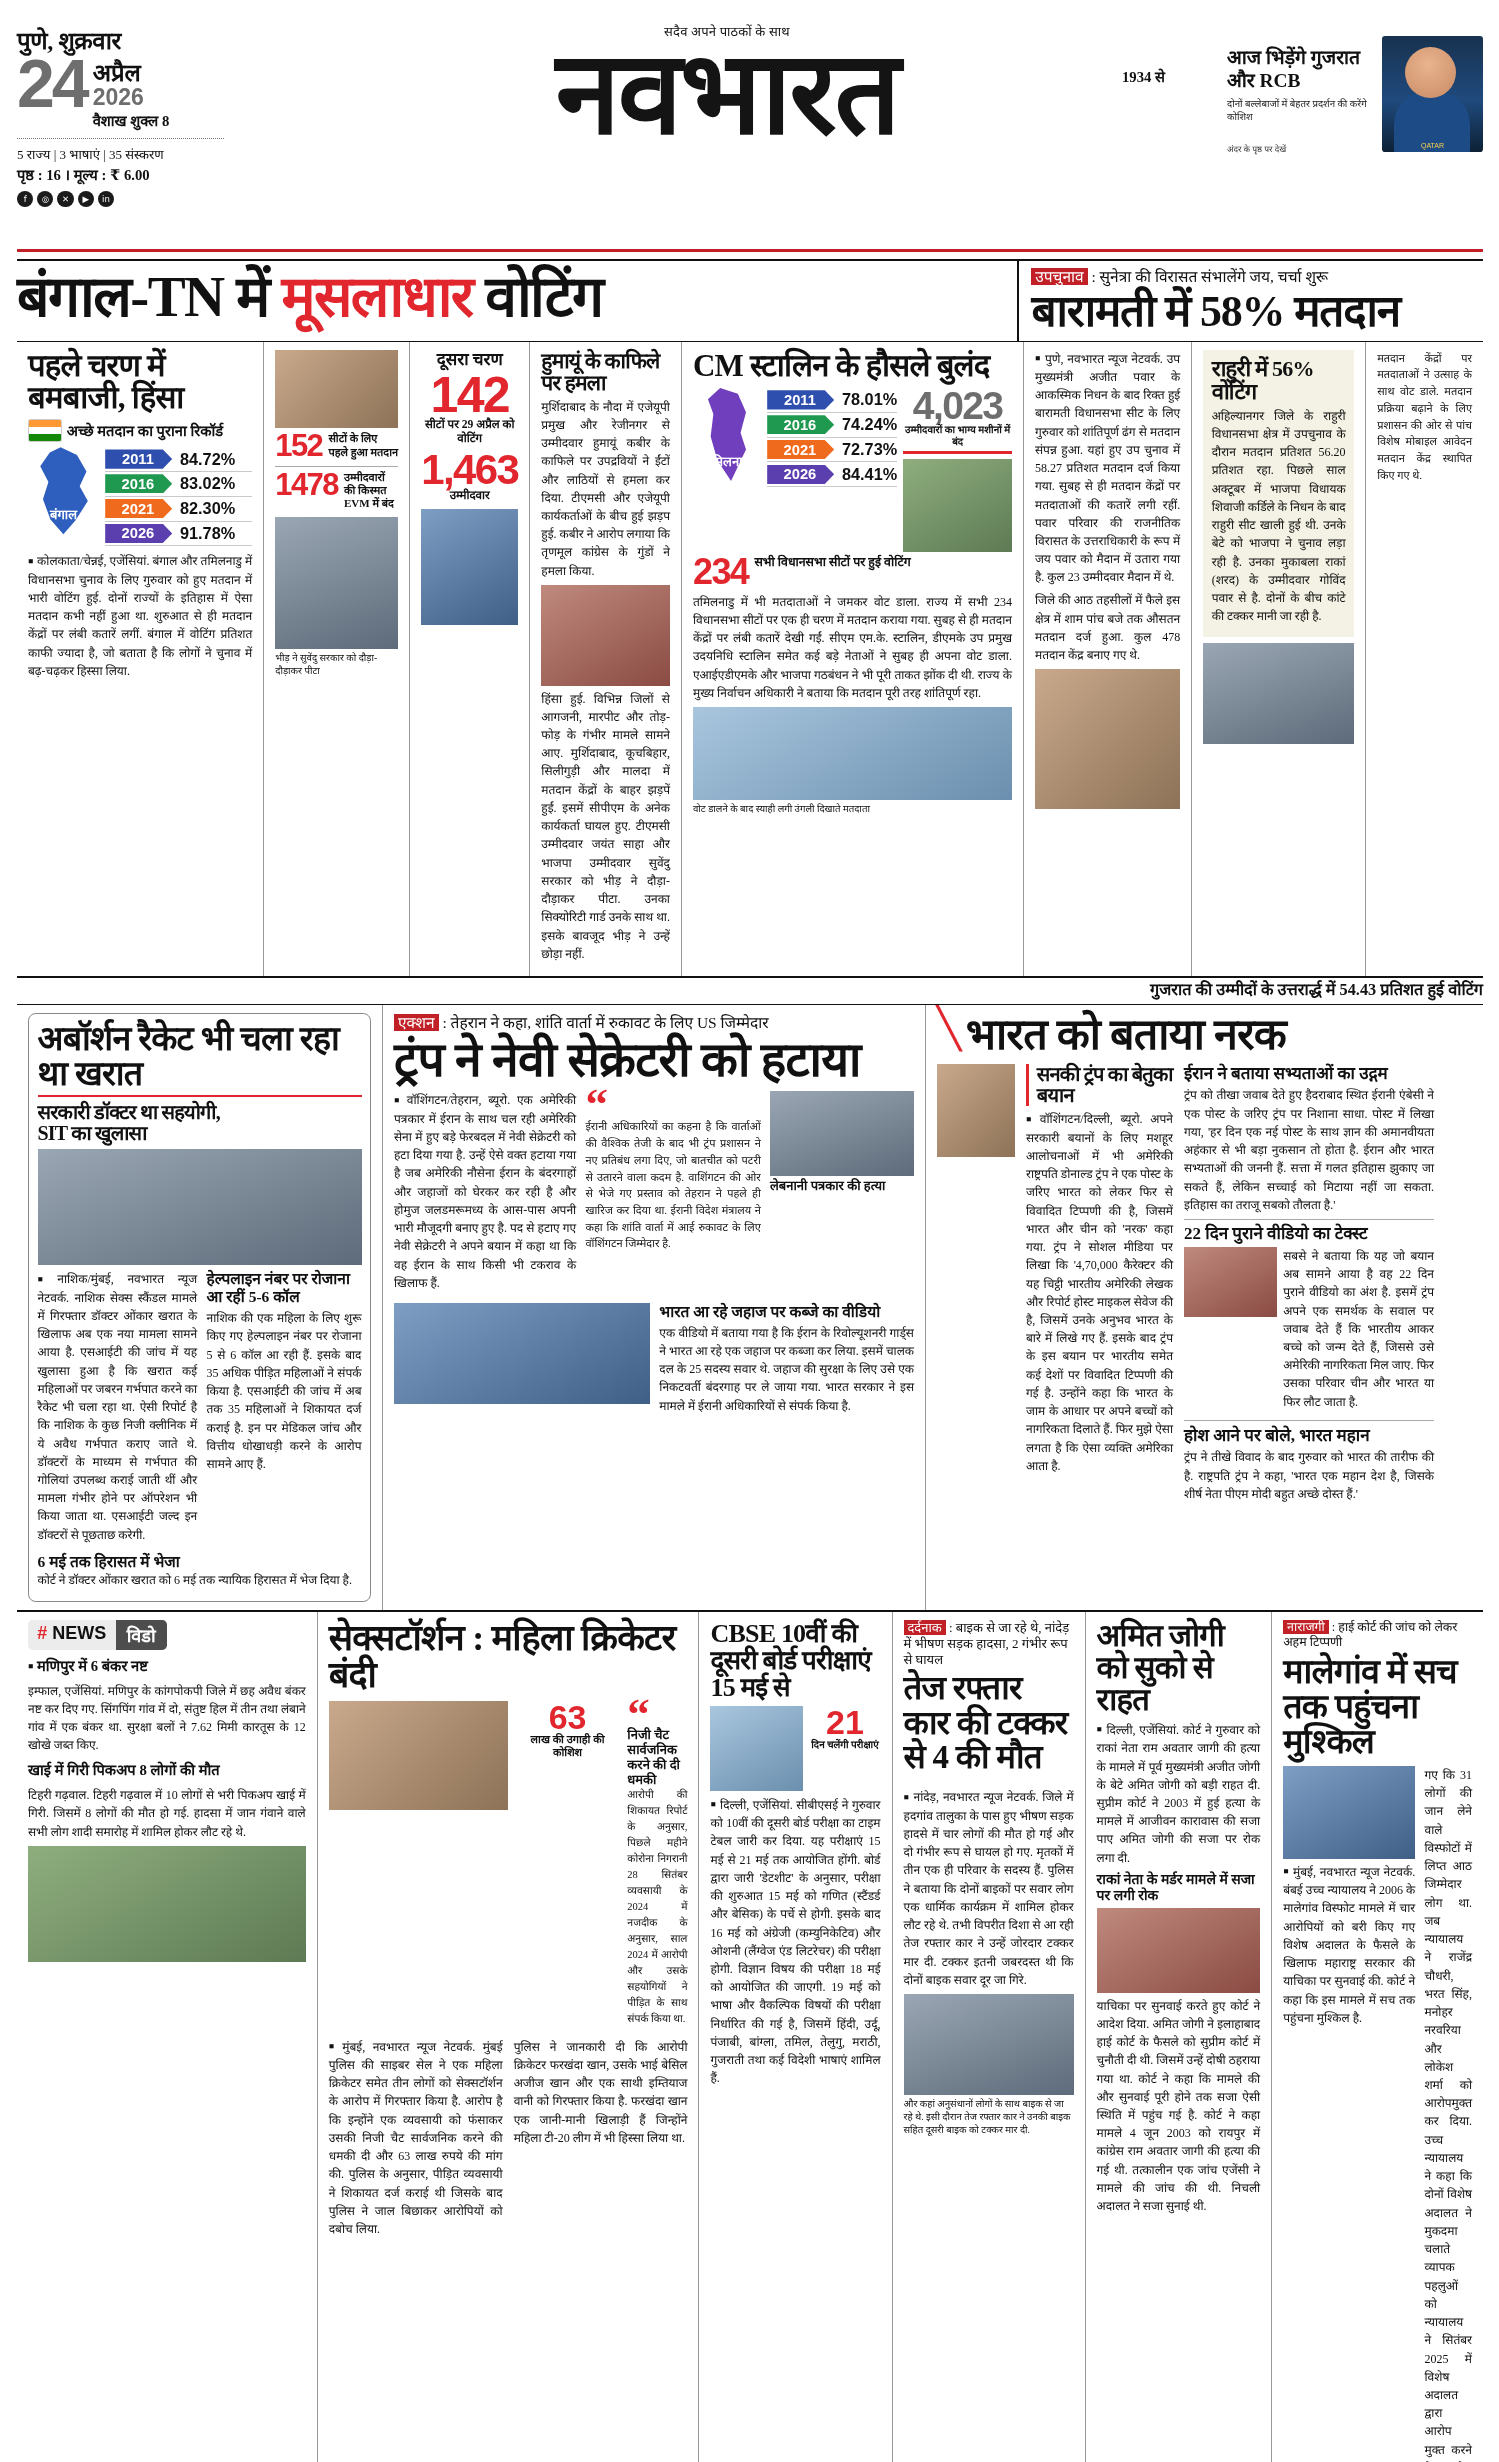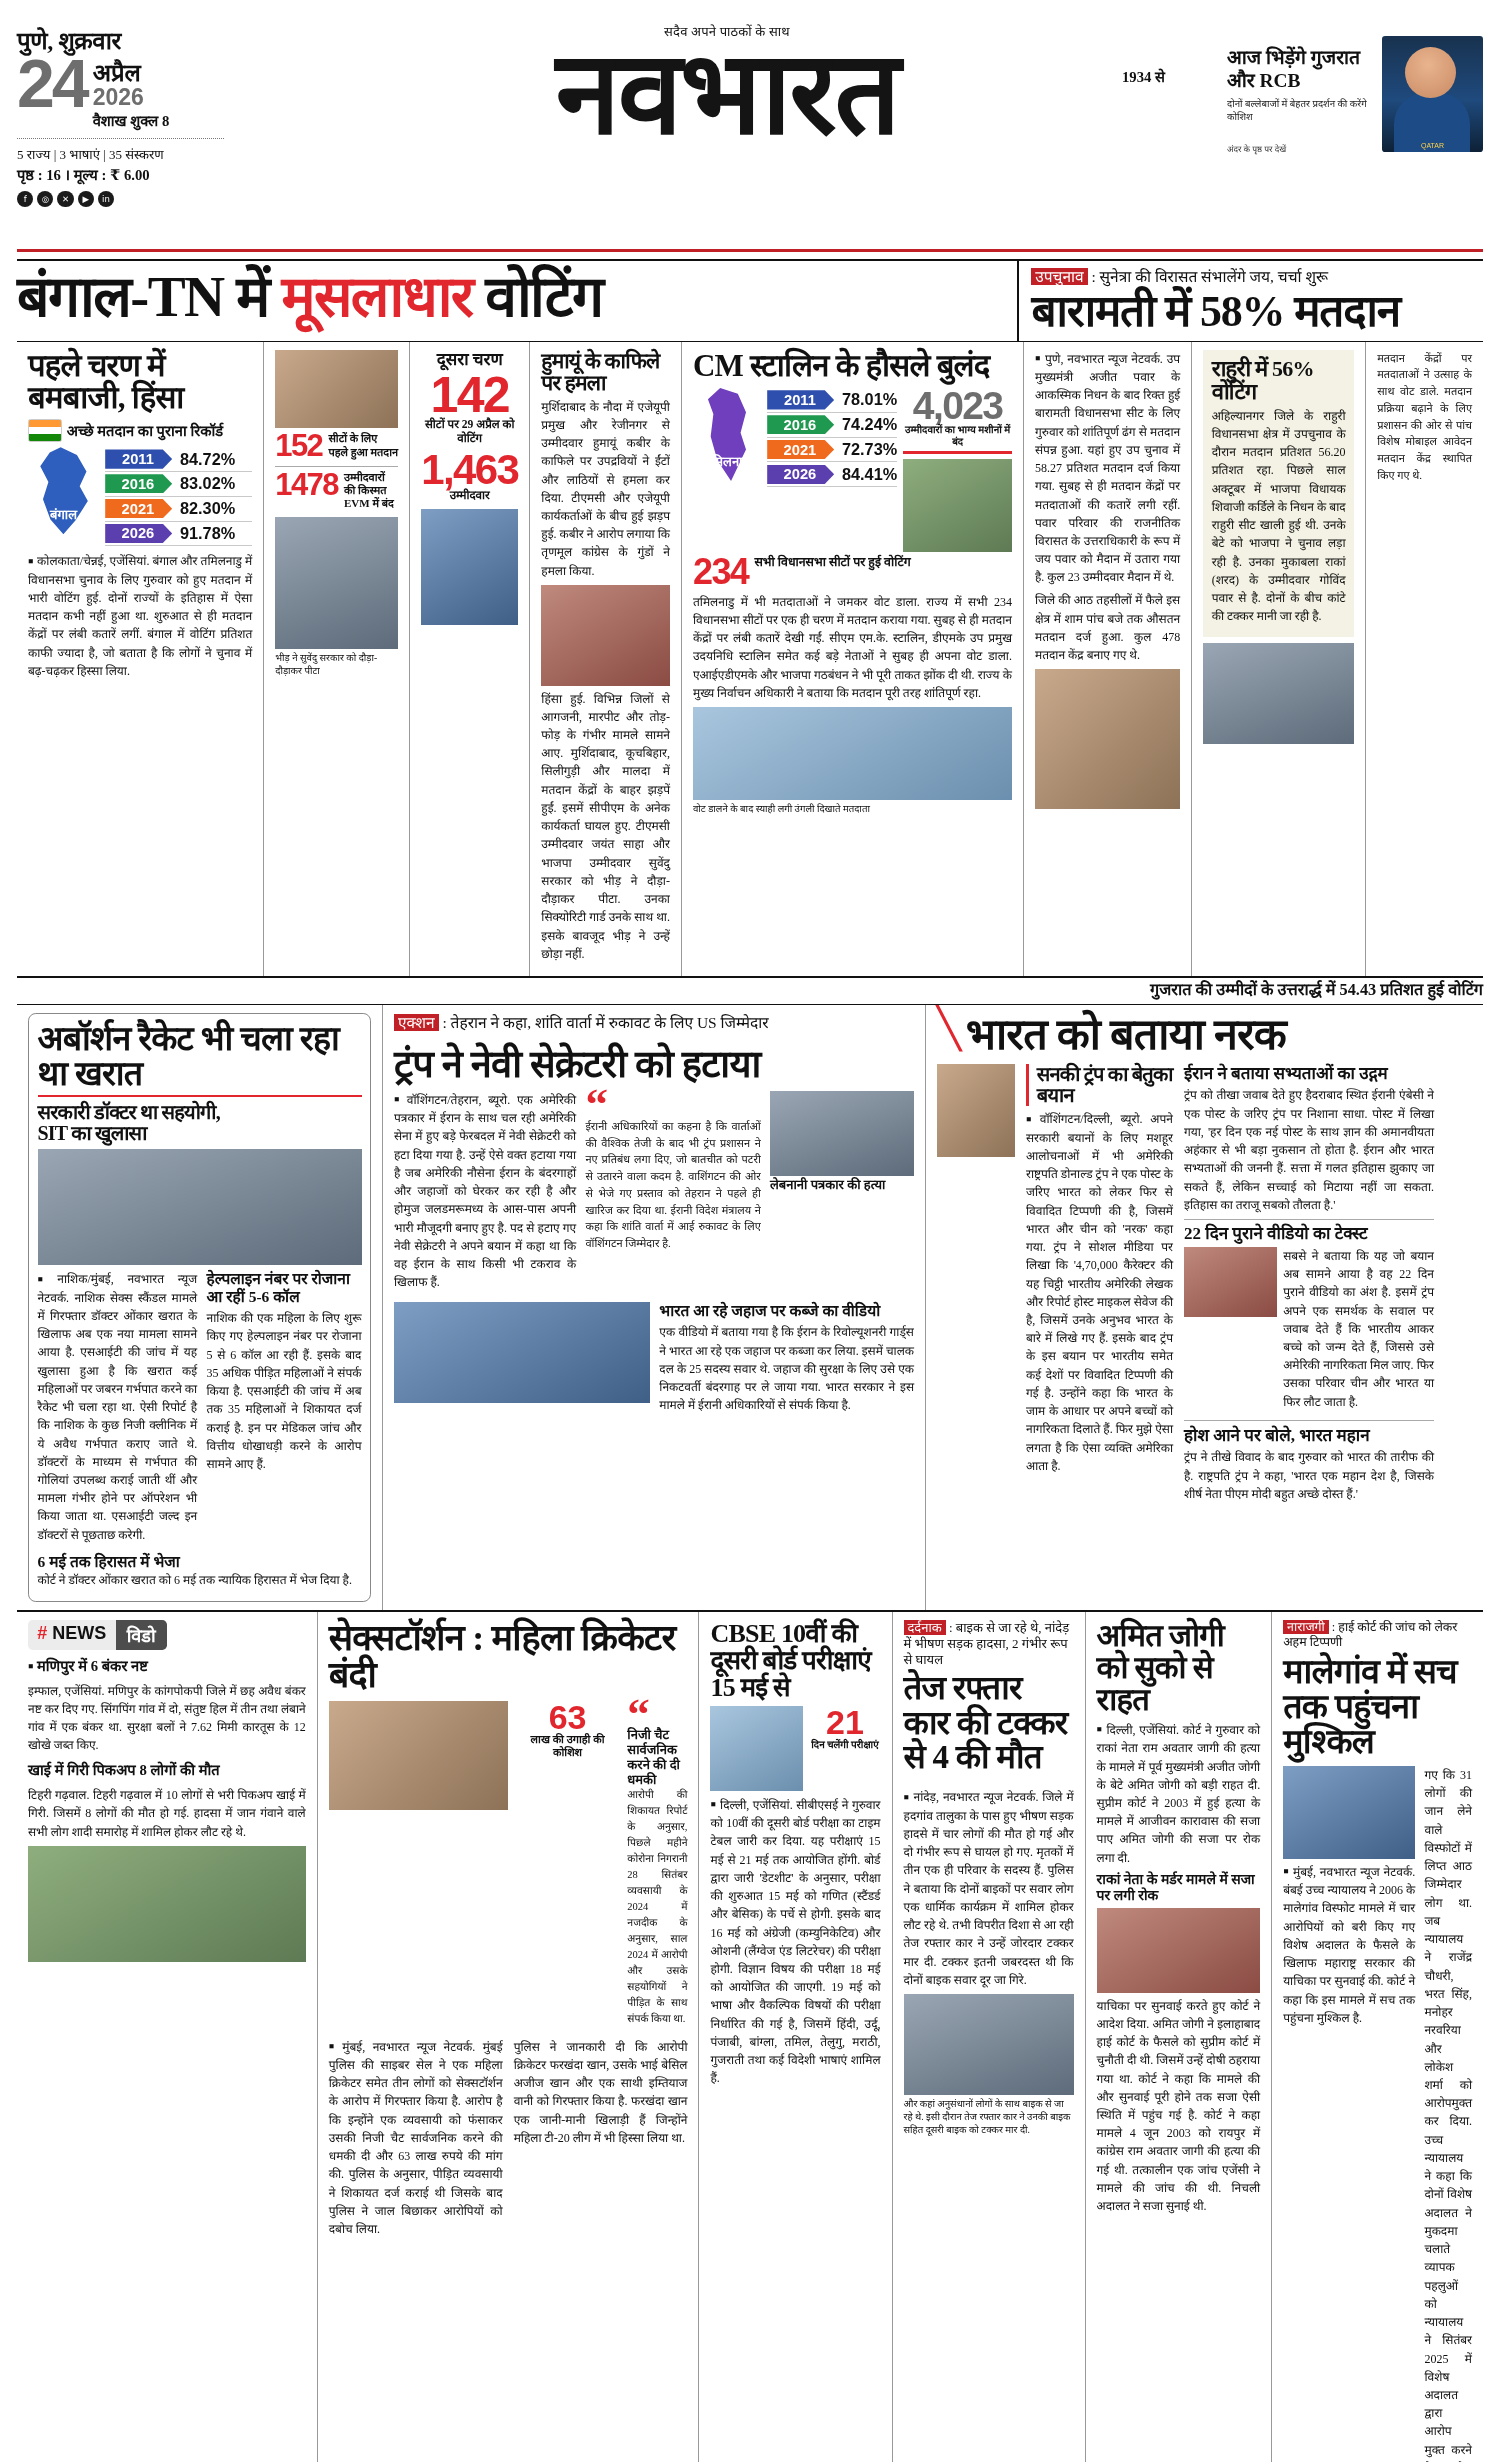--- a/index.html
+++ b/index.html
@@ -354,21 +354,21 @@
           <p>कोर्ट ने डॉक्टर ओंकार खरात को 6 मई तक न्यायिक हिरासत में भेज दिया है.</p>
         </div>
       </div>
     </div>
 
     <div class="col vline" style="width:543px">
       <div class="kicker">
         <b class="red">एक्शन</b>
         <span>: तेहरान ने कहा, शांति वार्ता में रुकावट के लिए US जिम्मेदार</span>
       </div>
-      <div class="sub-head" style="font-size:38px;margin-top:13px">ट्रंप ने नेवी सेक्रेटरी को हटाया</div>
+      <div class="sub-head" style="font-size:48px;margin-top:3px">ट्रंप ने नेवी सेक्रेटरी को हटाया</div>
       <div style="display:flex;gap:9.3px;margin-top:6.2px">
         <div class="body" style="width:186px">
           <p class="dateline">वॉशिंगटन/तेहरान, ब्यूरो. एक अमेरिकी पत्रकार में ईरान के साथ चल रही अमेरिकी सेना में हुए बड़े फेरबदल में नेवी सेक्रेटरी को हटा दिया गया है. उन्हें ऐसे वक्त हटाया गया है जब अमेरिकी नौसेना ईरान के बंदरगाहों और जहाजों को घेरकर कर रही है और होमुज जलडमरूमध्य के आस-पास अपनी भारी मौजूदगी बनाए हुए है. पद से हटाए गए नेवी सेक्रेटरी ने अपने बयान में कहा था कि वह ईरान के साथ किसी भी टकराव के खिलाफ हैं.</p>
         </div>
         <div style="width:179px">
           <div class="quote">“</div>
           <div class="body" style="font-size:11px">
             <p>ईरानी अधिकारियों का कहना है कि वार्ताओं की वैश्विक तेजी के बाद भी ट्रंप प्रशासन ने नए प्रतिबंध लगा दिए, जो बातचीत को पटरी से उतारने वाला कदम है. वाशिंगटन की ओर से भेजे गए प्रस्ताव को तेहरान ने पहले ही खारिज कर दिया था. ईरानी विदेश मंत्रालय ने कहा कि शांति वार्ता में आई रुकावट के लिए वॉशिंगटन जिम्मेदार है.</p>
           </div>
         </div>

